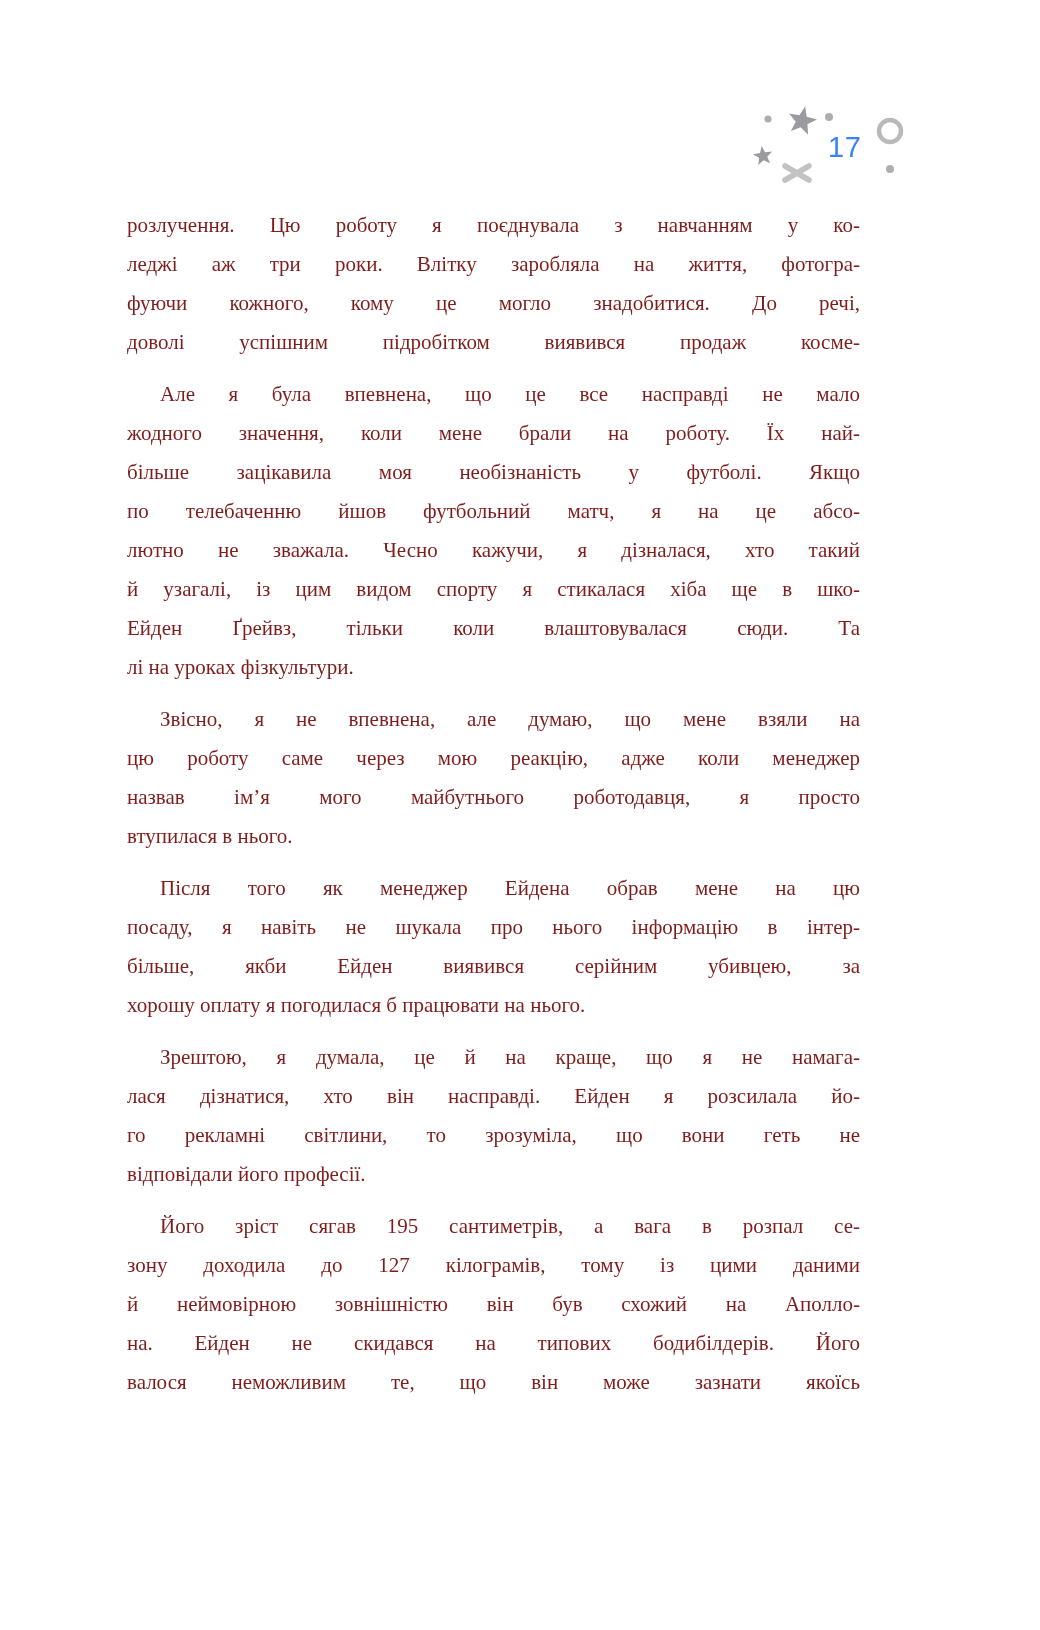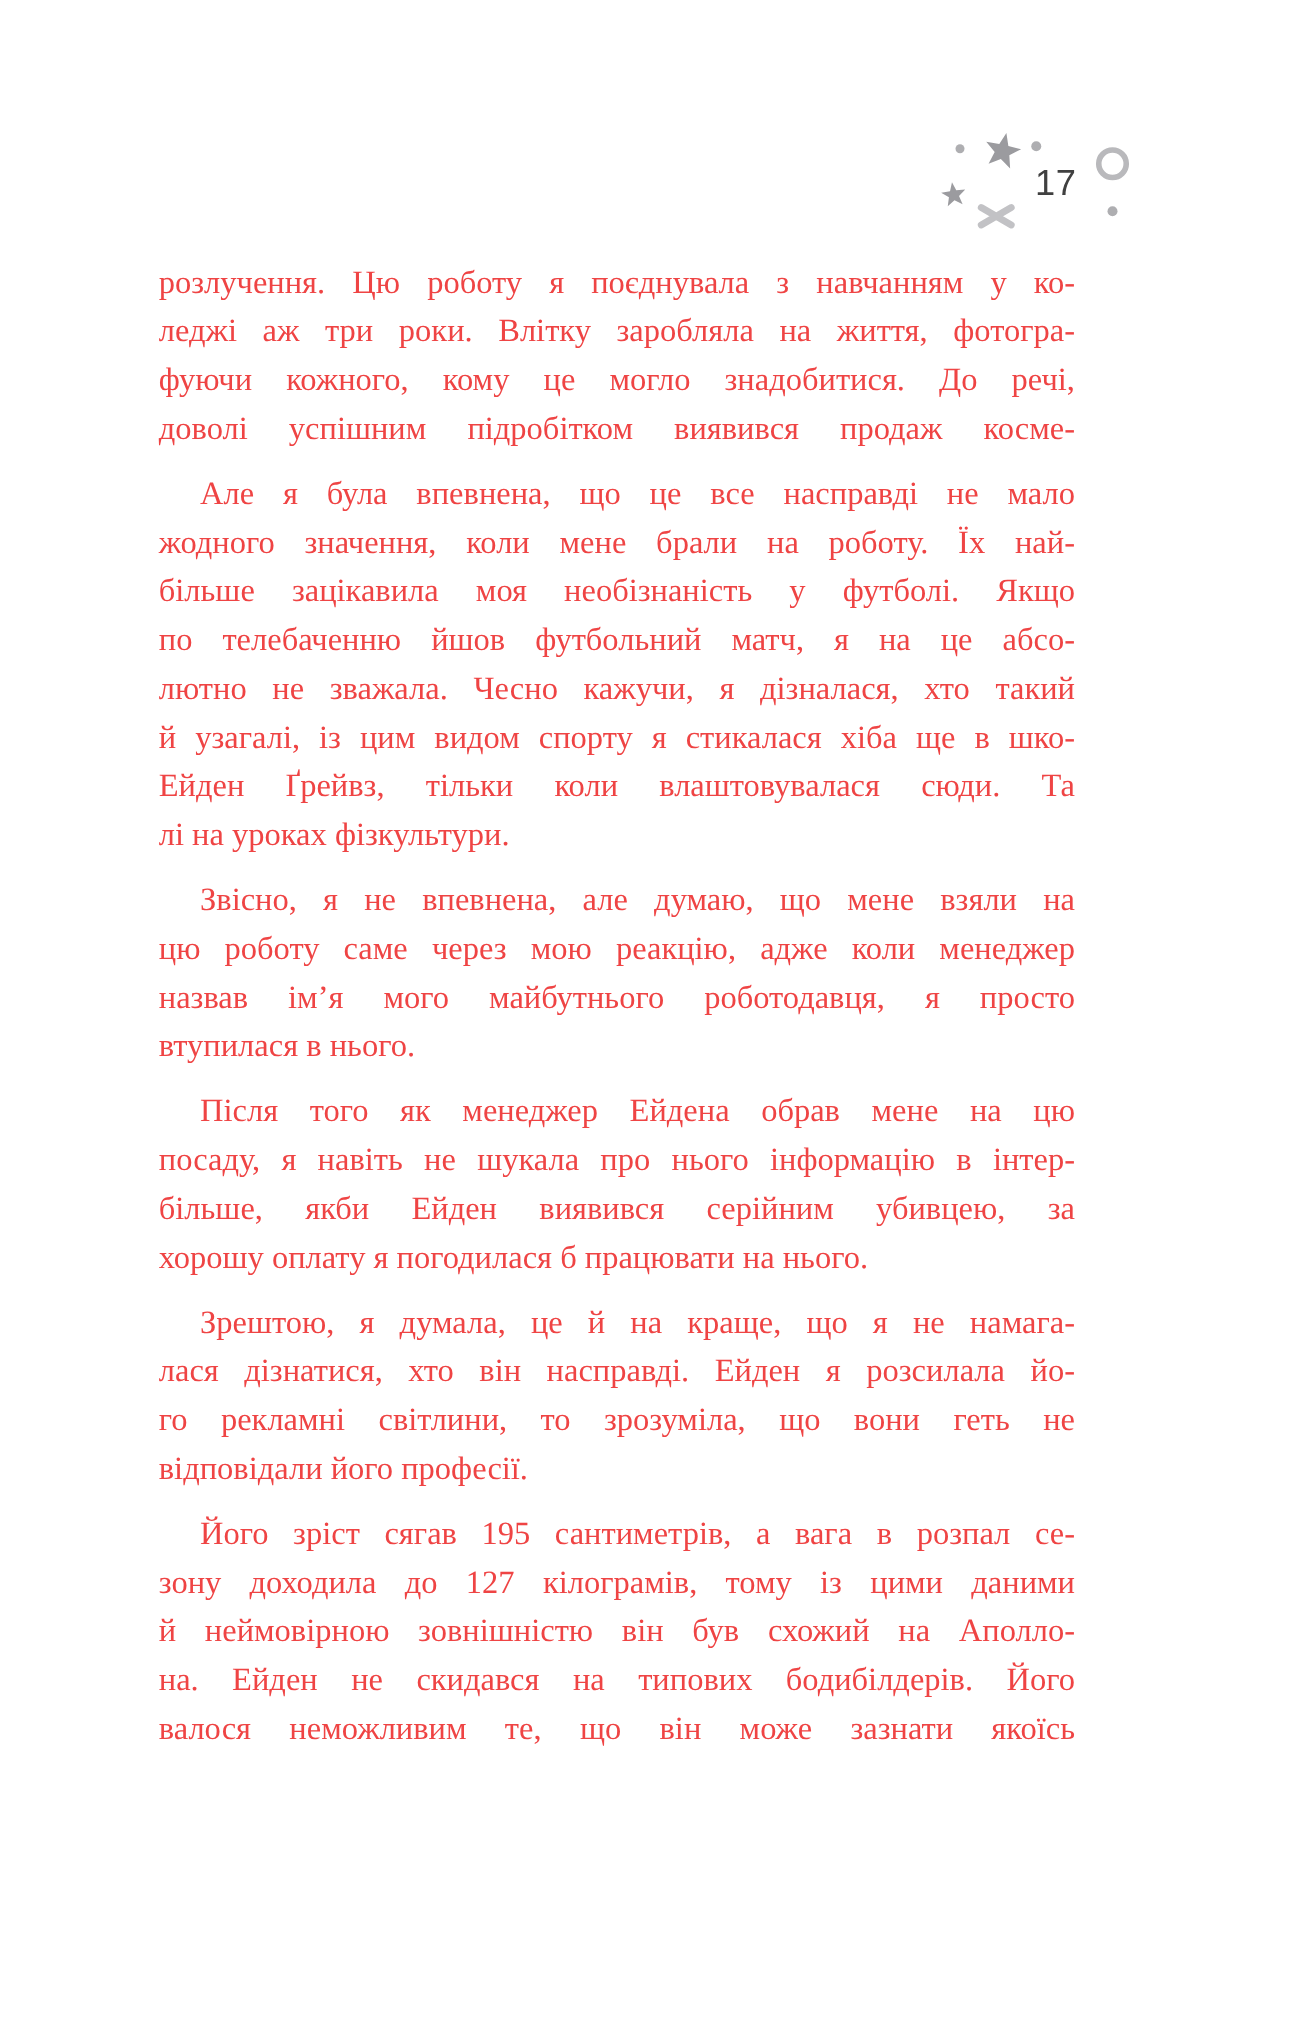--- a/index.html
+++ b/index.html
@@ -22,30 +22,30 @@
     width: 180px;
     height: 90px;
   }
   .page-number {
     position: absolute;
     left: 828px;
     top: 131px;
     font-family: "Liberation Sans", "DejaVu Sans", sans-serif;
     font-size: 29px;
     font-weight: 500;
-    color: #404040;
+    color: #3b82f6;
     letter-spacing: 0.5px;
   }
   .text-block {
     position: absolute;
     left: 127px;
     top: 206px;
     width: 733px;
-    font-size: 26px;
-    color: #ef4444;
+    font-size: 21px;
+    color: #7f1d1d;
   }
   .line {
     height: 39px;
     line-height: 39px;
     text-align: justify;
     text-align-last: justify;
     white-space: normal;
   }
   .line.para-end {
     text-align-last: left;

